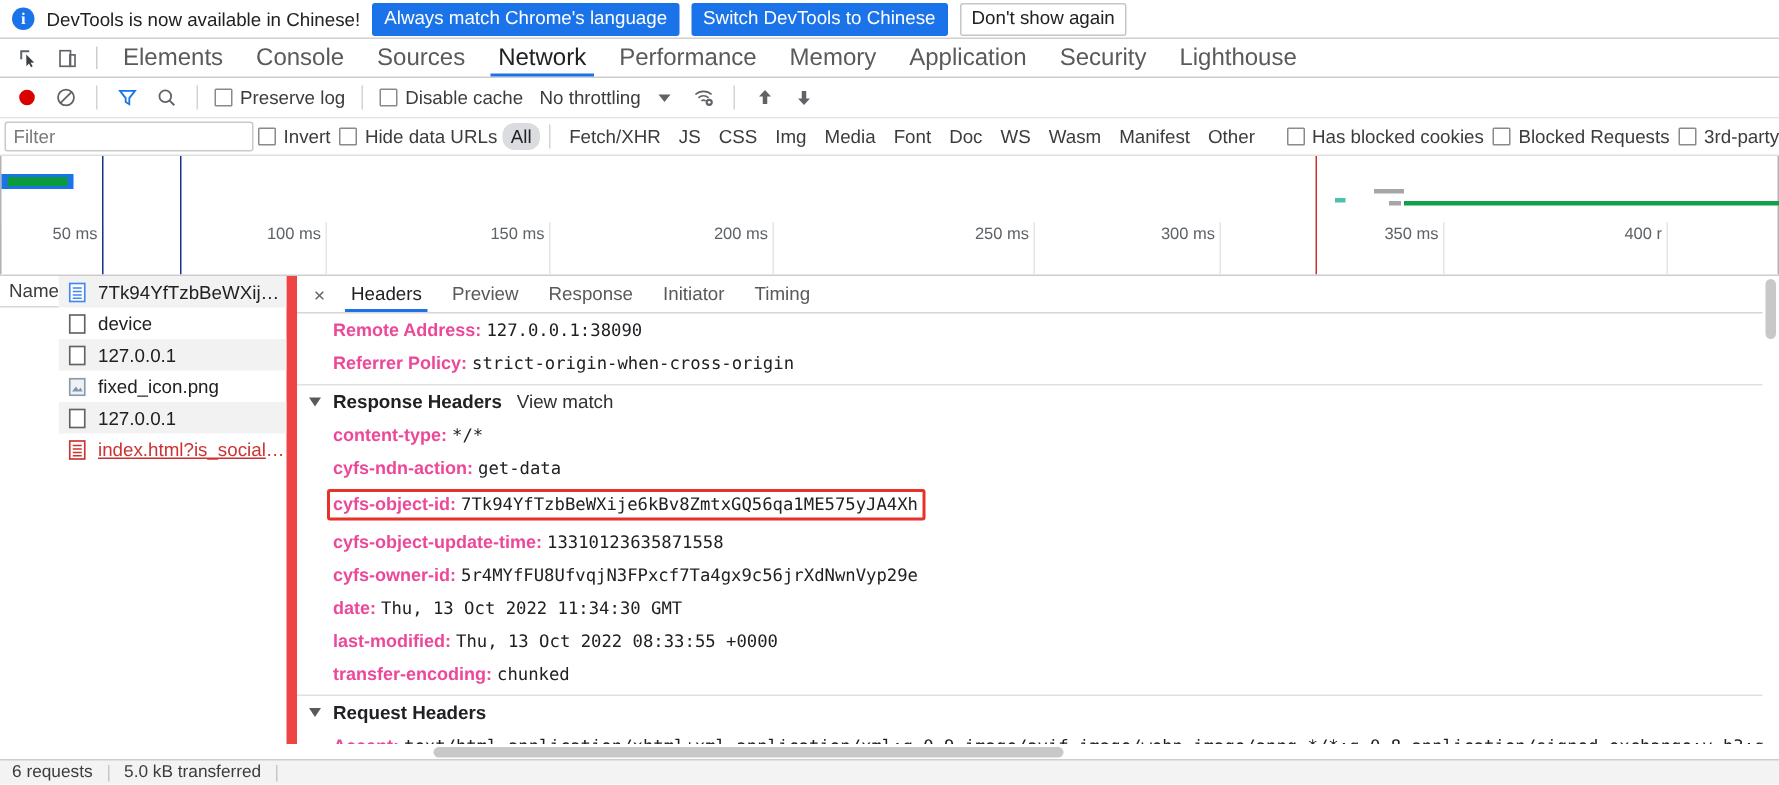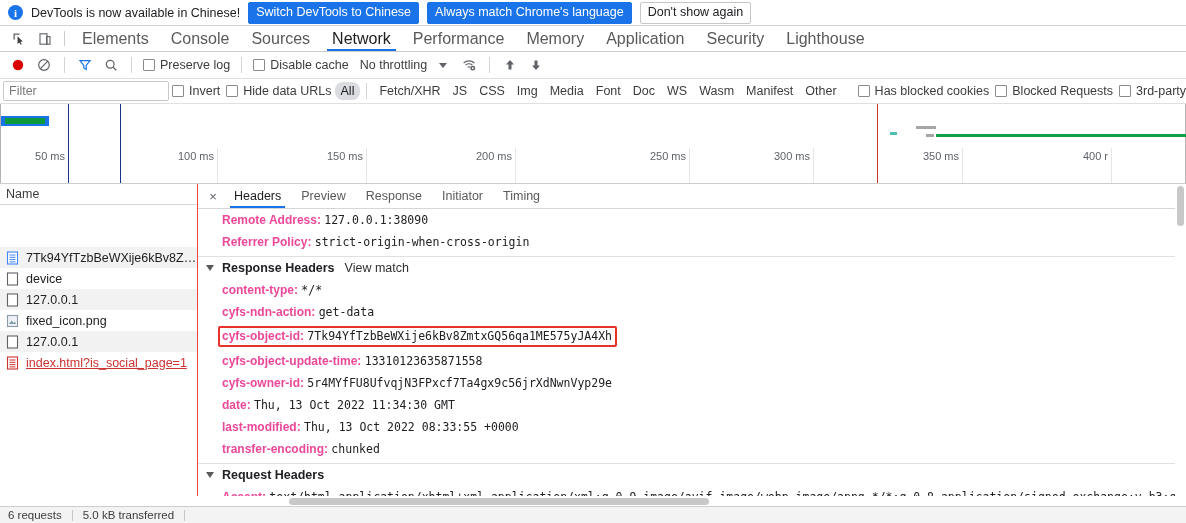--- a/index.html
+++ b/index.html
@@ -182,25 +182,24 @@
 
   
   .split {
     position: relative;
     height: 322px;
     display: flex;
     background: #fff;
   }
   .namecol {
     width: 198px;
-    border-right: 1px solid #ef4444;
-    display: flex; flex-direction: column;
+    border-right: 7px solid #ef4444;
+    display: flex; flex-direction: row;
     background: #fff;
     flex: none;
-    gap: 42px;
   }
   .namehdr {
     height: 21px;
     display: flex; align-items: center;
     padding-left: 6px;
     font-size: 12.5px; color: #3c3c3c;
     border-bottom: 1px solid #d6d6d6;
     background: #fff;
   }
   .rowlist { flex: 1; overflow: hidden; }
@@ -325,22 +324,22 @@
   }
 </style>
 </head>
 <body>
 
 <div id="app">
 
   <div class="infobar">
     <div class="info-icon">i</div>
     <div class="infobar-text">DevTools is now available in Chinese!</div>
+    <div class="ib-btn primary">Always match Chrome's language</div>
     <div class="ib-btn primary">Switch DevTools to Chinese</div>
-    <div class="ib-btn primary">Always match Chrome's language</div>
     <div class="ib-btn ghost">Don't show again</div>
   </div>
 
   <div class="tabbar">
     <div class="tb-icon">
       <svg width="14" height="14" viewBox="0 0 14 14">
         <path d="M1.5 1.5 h6 v1.3 h-4.7 v4.7 h-1.3 z" fill="#5f6368"></path>
         <path d="M5.5 4.3 L10.8 9.6 L8.4 9.8 L9.8 12.2 L8.7 12.8 L7.3 10.4 L5.6 12.1 z" fill="#3c4043"></path>
       </svg>
     </div>

